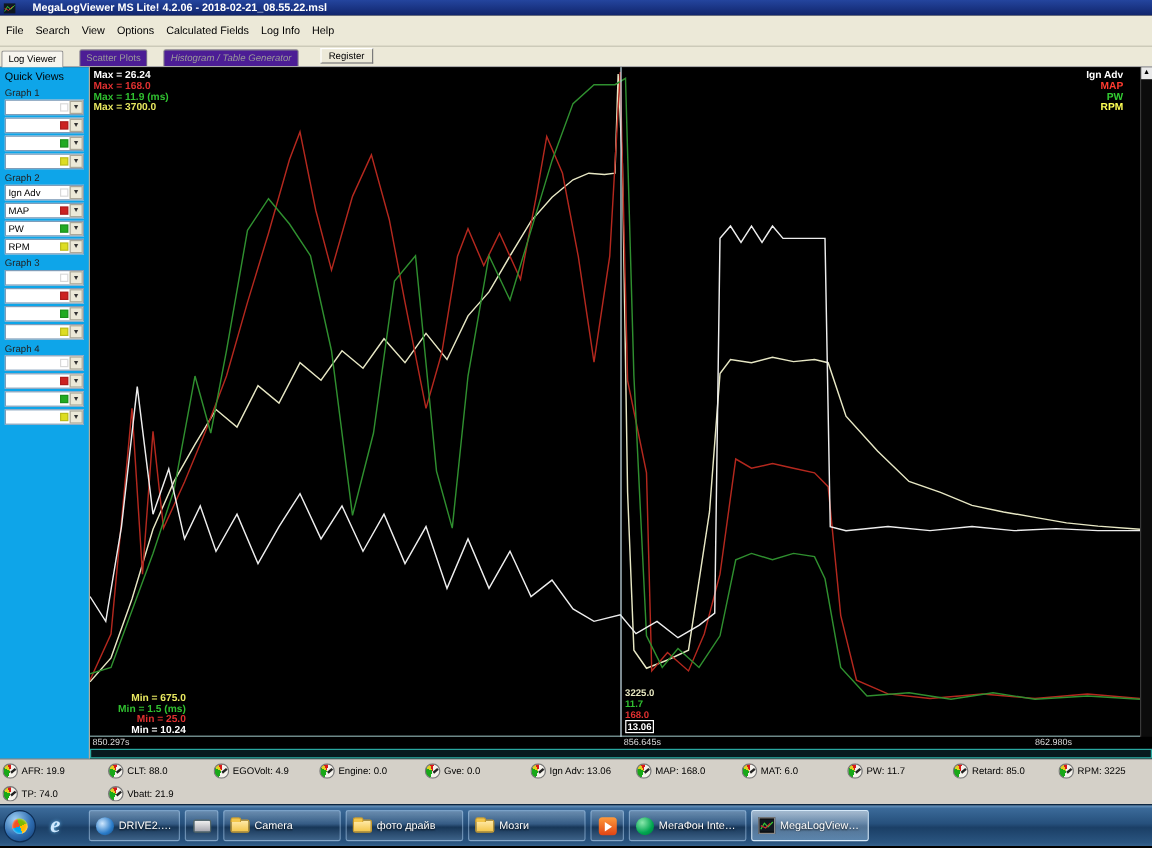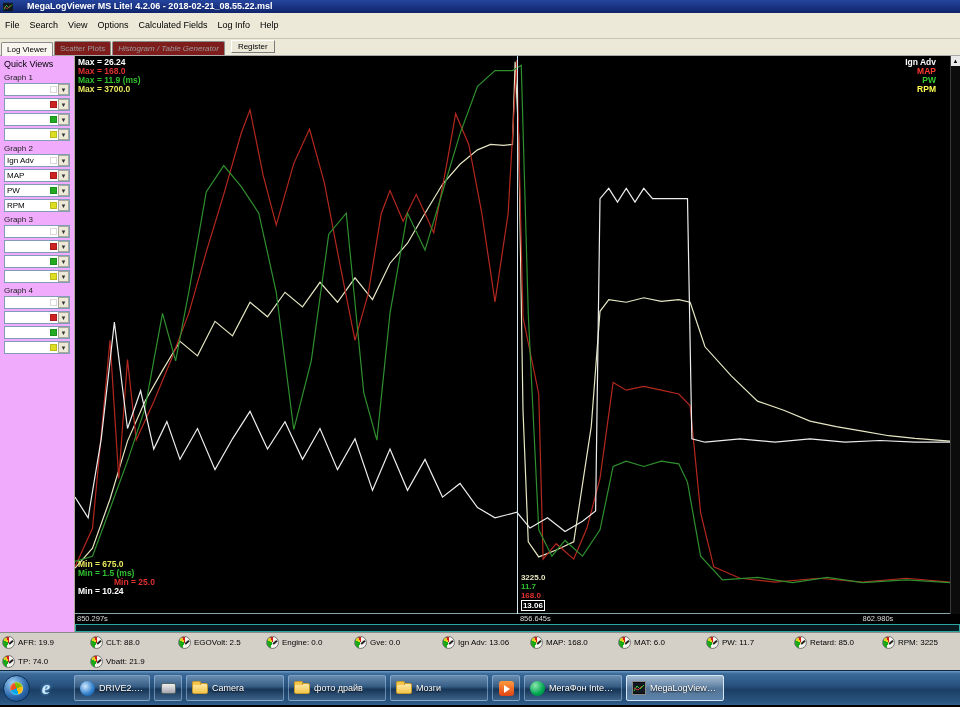--- a/index.html
+++ b/index.html
@@ -8,45 +8,45 @@
 
   
   .titlebar { height:13px; background:linear-gradient(#24459e,#10246b); display:flex; align-items:center; gap:14px; padding:0 3px; }
   .title-text { color:#fff; font-size:9px; font-weight:bold; white-space:nowrap; line-height:13px; }
 
   
   .menubar { height:26px; background:#ece9d8; border-bottom:1px solid #c8c4b4; display:flex; align-items:center; font-size:9px; color:#000; }
   .menu-item { padding:0 5px; line-height:13px; cursor:default; }
 
   
-  .tabbar { height:17px; background:#ece9d8; display:flex; align-items:flex-end; padding-left:1px; gap:1px; border-bottom:1px solid #aaa; }
+  .tabbar { height:17px; background:#ece9d8; display:flex; align-items:flex-end; padding-left:1px; gap:13px; border-bottom:1px solid #aaa; }
   .tab { font-size:8px; padding:2px 5px; border:1px solid #8a8a8a; border-bottom:none; border-radius:2px 2px 0 0; background:#dcd8c8; color:#000; white-space:nowrap; }
   .tab.active { background:#f7f5ee; position:relative; top:1px; }
-  .tab.disabled { color:#9a9a9a; background:#7f1d1d; }
+  .tab.disabled { color:#9a9a9a; background:#4c1d95; }
   .tab.italic { font-style:italic;margin-top:25px; }
   .register-btn { margin:0 0 2px 5px; font-size:8px; padding:1px 6px; background:#ece9d8; border:1px solid; border-color:#fff #7a7a7a #7a7a7a #fff; color:#000; }
 
   
   .content { height:576px; display:flex; }
-  .sidebar { width:75px; background:#f0abfc; border-right:1px solid #b0ac9c; padding:2px 4px; flex:0 0 auto; }
+  .sidebar { width:75px; background:#0ea5e9; border-right:1px solid #b0ac9c; padding:2px 4px; flex:0 0 auto; }
   .sidebar-title { font-size:9px; color:#000; margin:1px 0 4px; }
   .graph-label { font-size:8px; color:#222; margin:3px 0 1px; }
   .combo { display:flex; align-items:center; height:13px; background:#fff; border:1px solid #7f9db9; margin-bottom:2px; }
   .combo-text { flex:1; font-size:8px; color:#000; padding-left:2px; white-space:nowrap; overflow:hidden; }
   .combo-swatch { width:7px; height:7px; margin-right:1px; flex:0 0 auto; border:1px solid rgba(0,0,0,.15); }
   .combo-arrow { width:11px; height:11px; background:#ece9d8; border:1px solid #aca899; font-size:6px; line-height:10px; text-align:center; color:#333; flex:0 0 auto; }
 
   .chart-wrap { position:relative; flex:1; background:#000; }
   .plot { position:absolute; left:0; top:0; right:10px; height:558px; border-bottom:1px solid #8aa; }
   .plot svg { width:100%; height:100%; display:block; }
   .chart-cursor { position:absolute; top:0; height:558px; width:1px; background:#cfe6f0; }
   .overlay-labels { position:absolute; font-size:8.5px; font-weight:bold; line-height:9px; }
   .max-labels { top:2px; left:3px; }
   .legend { top:2px; right:14px; text-align:right; }
-  .min-labels { bottom:17px; left:3px; }
+  .min-labels { bottom:0; left:3px;text-align:right; }
   .cursor-readout { position:absolute; bottom:2px; font-size:8px; font-weight:bold; line-height:9px; }
   .cursor-readout div:last-child { border:1px solid #fff; padding:0 1px; display:inline-block; }
 
   .vscroll { position:absolute; right:0; top:0; width:10px; height:558px; background:#0c0c0c; border-left:1px solid #3a3a3a; }
   .vscroll-btn { height:10px; background:#e9e9e9; color:#000; font-size:6px; line-height:10px; text-align:center; }
 
   .time-axis { position:absolute; left:0; right:10px; top:558px; height:10px; font-size:7.5px; color:#ddd; }
   .time-axis span { position:absolute; top:0; white-space:nowrap; }
   .time-left { left:2px; }
   .time-right { left:90%; }
@@ -306,21 +306,21 @@
           <span class="gauge-label">AFR: 19.9</span>
         </div>
 
         <div class="gauge-cell">
           <span class="gauge-icon"></span>
           <span class="gauge-label">CLT: 88.0</span>
         </div>
 
         <div class="gauge-cell">
           <span class="gauge-icon"></span>
-          <span class="gauge-label">EGOVolt: 2.5</span>
+          <span class="gauge-label">EGOVolt: 4.9</span>
         </div>
 
         <div class="gauge-cell">
           <span class="gauge-icon"></span>
           <span class="gauge-label">Engine: 0.0</span>
         </div>
 
         <div class="gauge-cell">
           <span class="gauge-icon"></span>
           <span class="gauge-label">Gve: 0.0</span>

